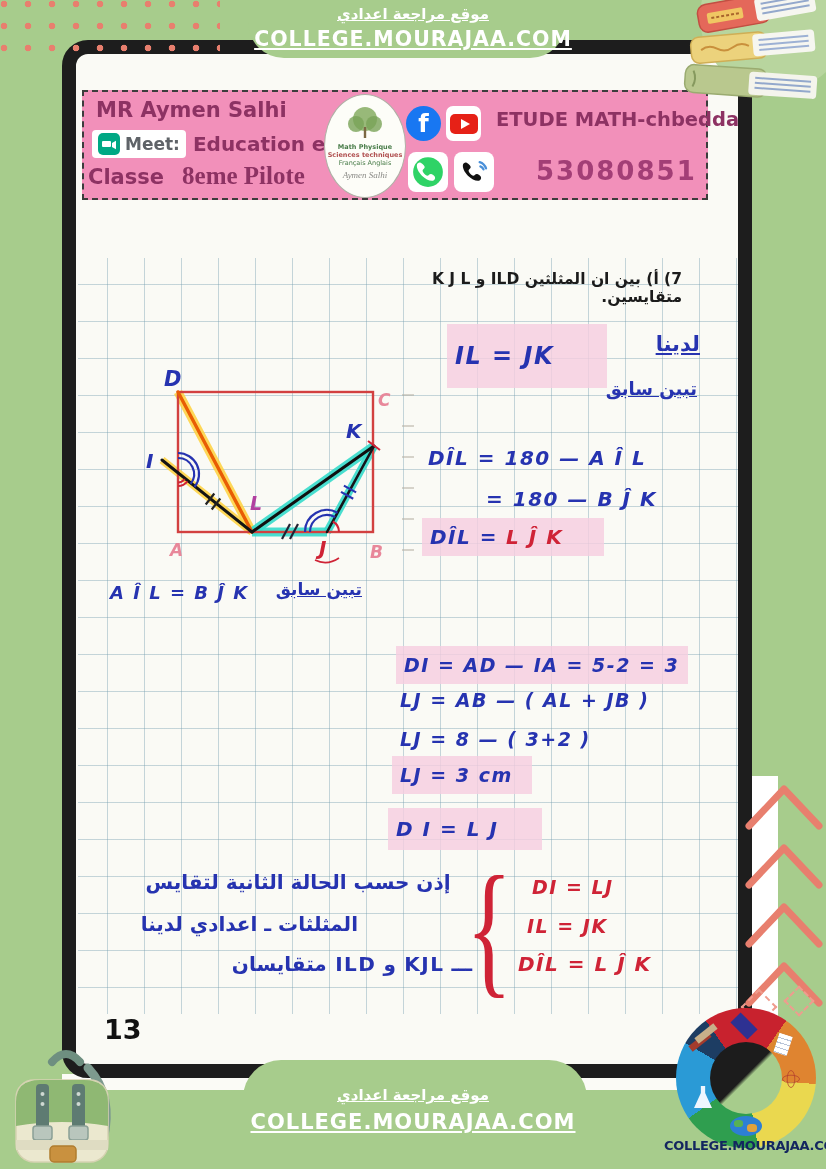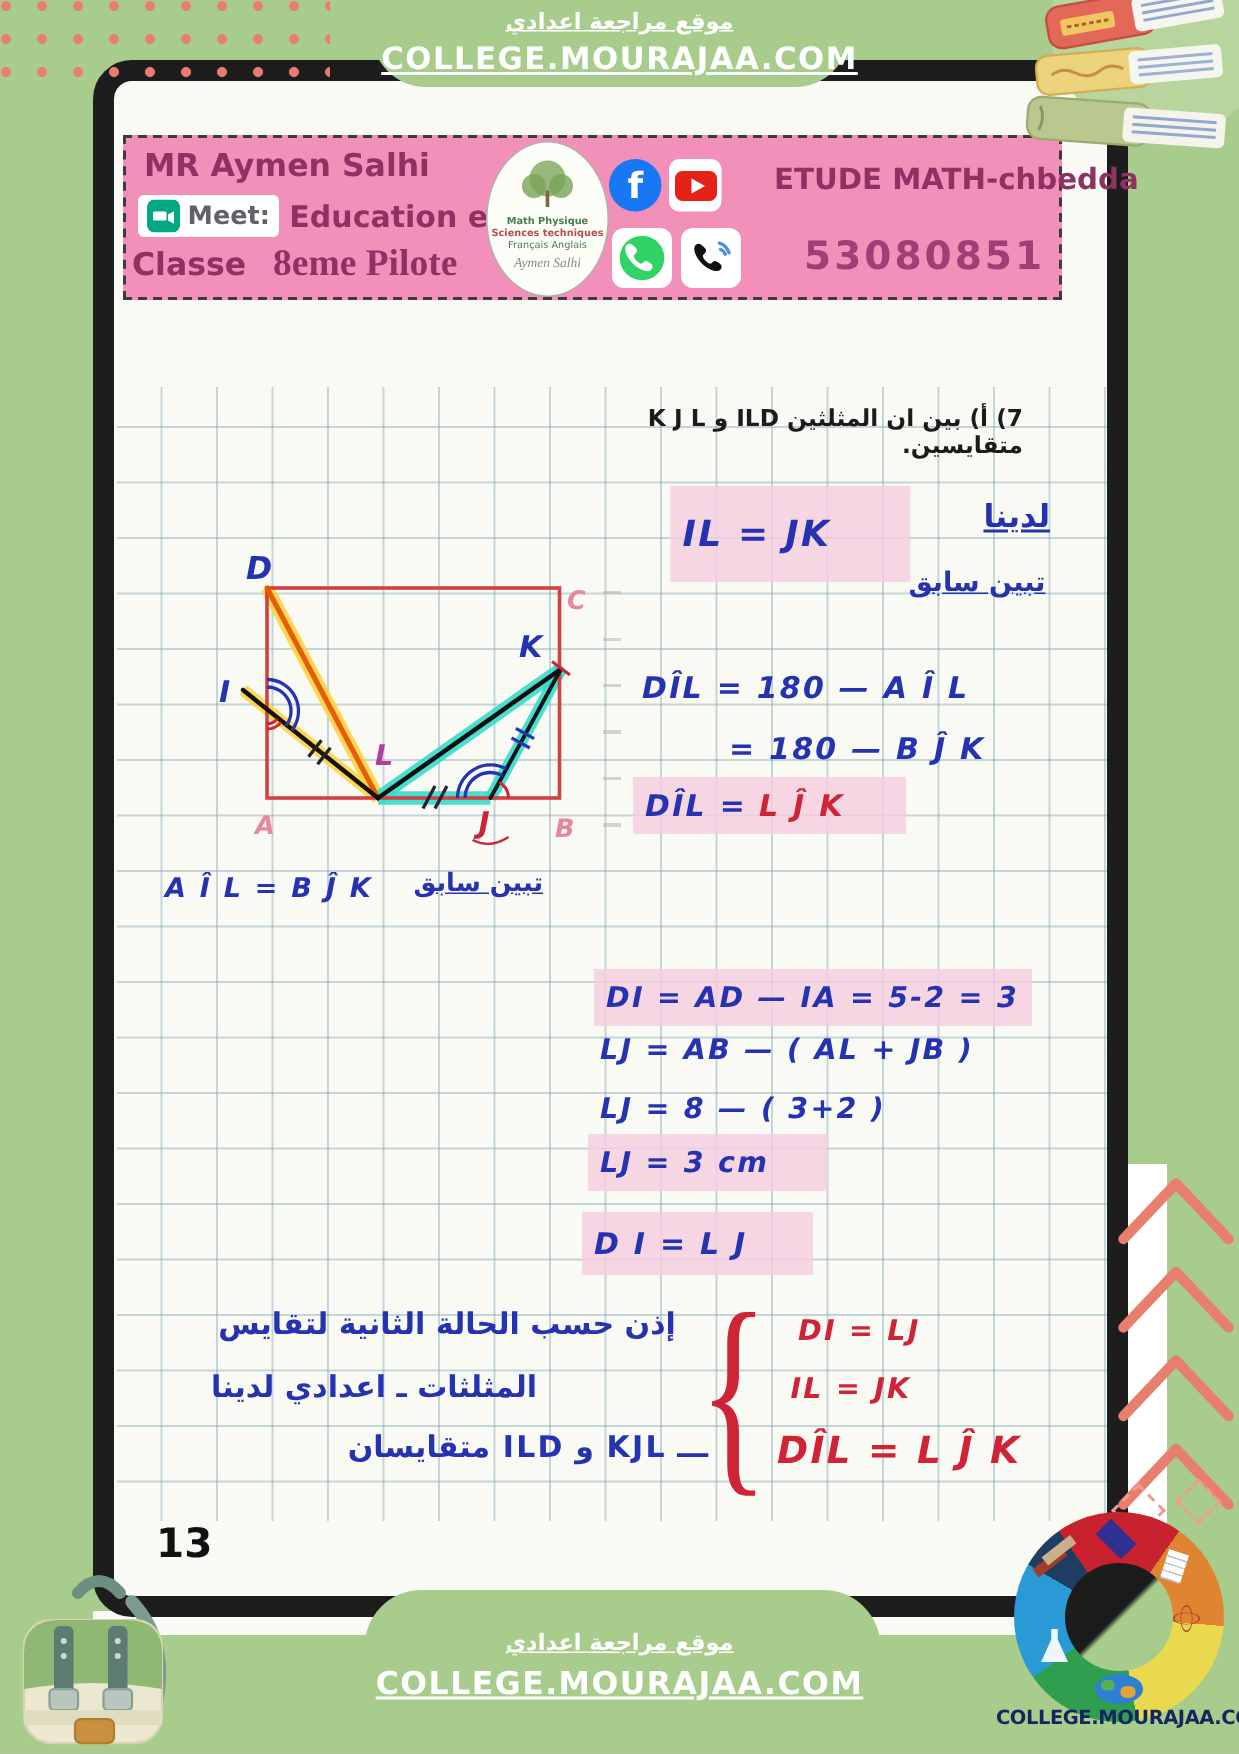--- a/index.html
+++ b/index.html
@@ -77,21 +77,21 @@
       <div class="serif" style="font-size:9px;color:#8a8a86;font-style:italic;margin-top:3px">Aymen Salhi</div>
     </div>
 
     <div class="abs" style="left:322px;top:14px;width:35px;height:35px;background:#1877f2;border-radius:50%;display:flex;align-items:center;justify-content:center;color:#fff;font-weight:bold;font-size:24px">f</div>
     <div class="abs" style="left:362px;top:14px;width:35px;height:35px;background:#fff;border-radius:7px;display:flex;align-items:center;justify-content:center">
       <svg width="28" height="20">
           <rect width="28" height="20" rx="5" fill="#e62117"></rect>
           <path d="M11,5 L20,10 L11,15 z" fill="#fff"></path>
         </svg>
     </div>
-    <div class="abs cardtxt" style="left:432px;top:16px;font-size:19.5px">ETUDE MATH-chbedda</div>
+    <div class="abs cardtxt" style="left:412px;top:16px;font-size:19.5px">ETUDE MATH-chbedda</div>
 
     <div class="abs" style="left:324px;top:60px;width:40px;height:40px;background:#fff;border-radius:8px;display:flex;align-items:center;justify-content:center">
       <svg width="34" height="34" viewBox="0 0 24 24">
         <circle cx="12" cy="12" r="10.5" fill="#2fd366"></circle>
         <path d="M6.8,5.4 C5.6,5 4.5,5.7 4.2,6.9 C3.8,8.9 5.2,12.1 7.7,14.6 C10.2,17.1 13.4,18.5 15.4,18.1 C16.6,17.8 17.3,16.7 16.9,15.5 C16.7,14.9 15.7,14.1 14.7,13.6 C14,13.2 13.4,13.3 12.9,13.8 L12.4,14.3 C11.9,14.8 11.1,14.7 10.1,13.9 C9.1,13.1 8.3,12 8.2,11.3 C8.1,10.8 8.3,10.4 8.7,10.1 L9.2,9.6 C9.7,9.1 9.8,8.4 9.4,7.7 C8.9,6.8 7.4,5.6 6.8,5.4 Z" fill="#fff"></path>
       </svg>
     </div>
     <div class="abs" style="left:370px;top:60px;width:40px;height:40px;background:#fff;border-radius:8px;display:flex;align-items:center;justify-content:center">
       <svg width="34" height="34" viewBox="0 0 24 24">
         <path d="M6.8,5.4 C5.6,5 4.5,5.7 4.2,6.9 C3.8,8.9 5.2,12.1 7.7,14.6 C10.2,17.1 13.4,18.5 15.4,18.1 C16.6,17.8 17.3,16.7 16.9,15.5 C16.7,14.9 15.7,14.1 14.7,13.6 C14,13.2 13.4,13.3 12.9,13.8 L12.4,14.3 C11.9,14.8 11.1,14.7 10.1,13.9 C9.1,13.1 8.3,12 8.2,11.3 C8.1,10.8 8.3,10.4 8.7,10.1 L9.2,9.6 C9.7,9.1 9.8,8.4 9.4,7.7 C8.9,6.8 7.4,5.6 6.8,5.4 Z" fill="#111"></path>
@@ -165,36 +165,36 @@
   </div>
 
   <div class="abs hw" style="left:110px;top:582px;font-size:18px;z-index:3">A Î L = B Ĵ K</div>
   <div class="abs hw ar u" style="left:250px;top:579px;width:112px;font-size:17px;z-index:3">تبين سابق</div>
 
   <div class="abs hl" style="left:396px;top:646px;width:292px;height:38px;z-index:3">
     <span class="hw" style="font-size:19px">DI = AD — IA = 5-2 = 3</span>
   </div>
   <div class="abs hw" style="left:400px;top:689px;font-size:19px;z-index:3">LJ = AB — ( AL + JB )</div>
   <div class="abs hw" style="left:400px;top:728px;font-size:19px;z-index:3">LJ = 8 — ( 3+2 )</div>
-  <div class="abs hl" style="left:392px;top:756px;width:160px;height:38px;z-index:3">
+  <div class="abs hl" style="left:392px;top:756px;width:140px;height:38px;z-index:3">
     <span class="hw" style="font-size:19px">LJ = 3 cm</span>
   </div>
 
   <div class="abs hl" style="left:388px;top:808px;width:154px;height:42px;z-index:3">
     <span class="hw" style="font-size:20px">D I = L J</span>
   </div>
 
   <div class="abs hw ar" style="left:126px;top:870px;width:344px;text-align:center;font-size:20px;z-index:3">إذن حسب الحالة الثانية لتقايس</div>
   <div class="abs hw ar" style="left:140px;top:912px;width:218px;text-align:right;font-size:20px;z-index:3">المثلثات ـ اعدادي لدينا</div>
   <div class="abs hw ar" style="left:124px;top:952px;width:348px;text-align:right;font-size:20px;z-index:3">ـــ KJL و ILD متقايسان</div>
 
   <div class="abs serif" style="left:466px;top:858px;font-size:148px;line-height:140px;color:var(--ink-red,#cf2336);transform:scaleX(.65);transform-origin:left top;z-index:3">{</div>
   <div class="abs hw hwr" style="left:532px;top:876px;font-size:19px;z-index:3">DI = LJ</div>
   <div class="abs hw hwr" style="left:527px;top:915px;font-size:19px;z-index:3">IL = JK</div>
-  <div class="abs hw hwr" style="left:518px;top:952px;font-size:25px;z-index:3">DÎL = L Ĵ K</div>
+  <div class="abs hw hwr" style="left:518px;top:952px;font-size:20px;z-index:3">DÎL = L Ĵ K</div>
 
   <div class="abs" style="left:104px;top:1014px;font-size:27px;font-weight:bold;color:#111;z-index:3">13</div>
 
   <div class="abs" style="left:752px;top:776px;width:26px;height:244px;background:#fff;z-index:5"></div>
   <div class="abs" style="left:744px;top:780px;width:80px;height:236px;z-index:6">
     <svg width="80" height="52" style="position:absolute;top:0">
         <polyline points="5,46 40,9 75,46" fill="none" stroke="#e87f6e" stroke-width="7" stroke-linecap="round" stroke-linejoin="round"></polyline>
       </svg>
     <svg width="80" height="52" style="position:absolute;top:59px">
         <polyline points="5,46 40,9 75,46" fill="none" stroke="#e87f6e" stroke-width="7" stroke-linecap="round" stroke-linejoin="round"></polyline>

